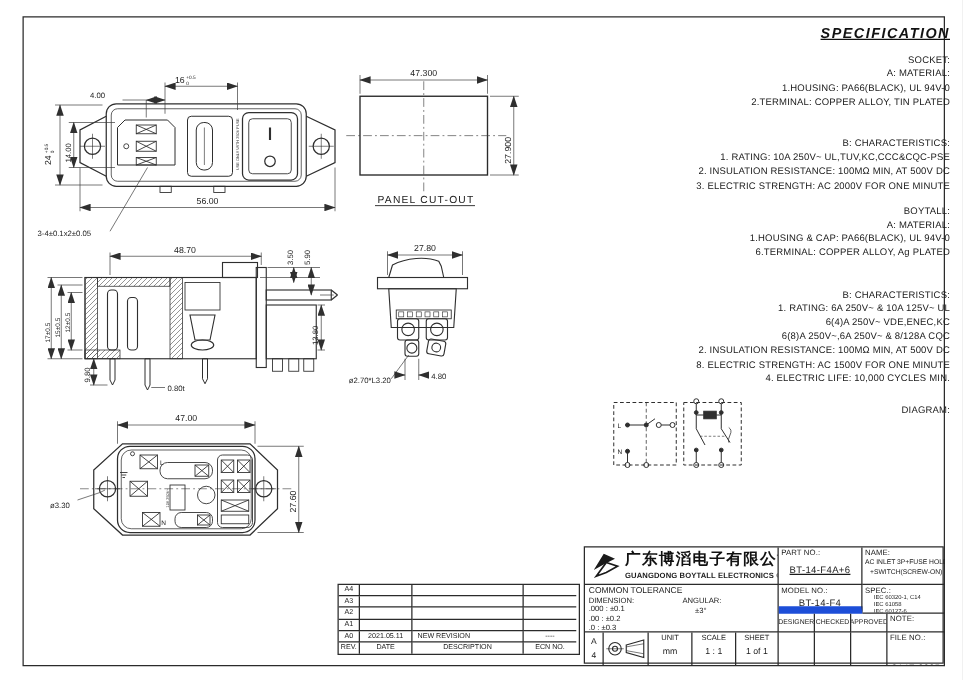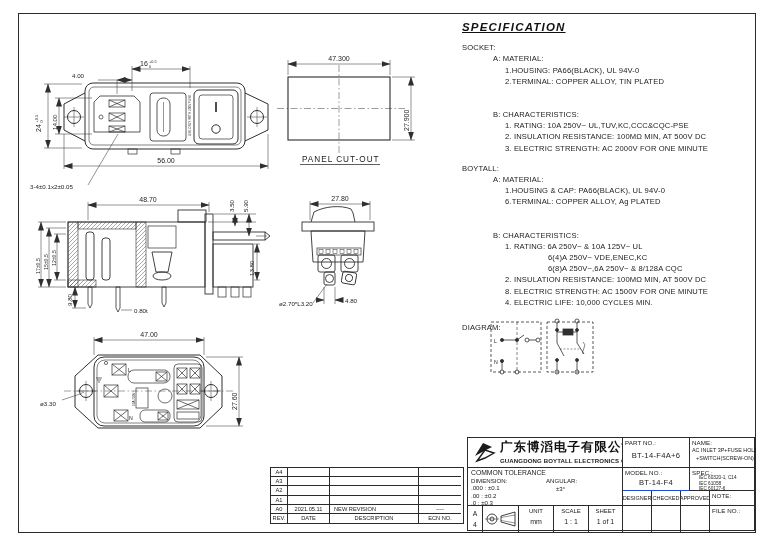--- a/index.html
+++ b/index.html
@@ -8,21 +8,21 @@
   .frame{position:absolute;left:18px;top:13px;width:736px;height:518px;border:1.4px solid #2b2b2b;}
   .view{position:absolute;}
   
   .dt{font-family:"Liberation Sans",sans-serif;font-size:7px;fill:#1d1d1d;}
   .dt6{font-size:6.2px;}
   .dt5{font-size:5.2px;}
   .dts{font-family:"Liberation Sans",sans-serif;font-size:3.8px;fill:#1d1d1d;}
   .dtt{font-family:"Liberation Sans",sans-serif;font-size:3.1px;fill:#333;}
   
   .spec{position:absolute;left:462px;top:22px;width:298px;font-size:7.6px;line-height:11.2px;
-        color:#1b1b1b;letter-spacing:.15px;white-space:nowrap;}
+        color:#1b1b1b;letter-spacing:.15px;white-space:nowrap;text-align:right;}
   .spec-title{font-size:11.5px;font-weight:bold;font-style:italic;letter-spacing:1.2px;
         text-decoration:underline;margin-bottom:9px;color:#111;}
   .sph{margin-top:0;}
   .i1{padding-left:31px;}
   .i2{padding-left:43px;}
   .i3{padding-left:86px;}
   .gap{margin-top:22px;}
   .mt9{margin-top:9px;}
   .mt14{margin-top:14px;}
   
@@ -471,40 +471,40 @@
       <svg width="27" height="26" viewBox="0 0 27 26" style="position:absolute;left:3px;top:2px">
         <path d="M4,16 L12,3 L21,7 L13,11 Z" fill="#1b1b1b"></path>
         <path d="M6,21 L14,10 L23,13 L14,18 Z" fill="none" stroke="#1b1b1b" stroke-width="1.4"></path>
       </svg>
       <div class="cn" style="position:absolute;left:32px;top:2px;">广东博滔电子有限公司</div>
       <div class="en" style="position:absolute;left:32px;top:19px;">GUANGDONG BOYTALL ELECTRONICS CO.,LTD</div>
     </div>
 
     <div class="c" style="left:155px;top:0;width:67px;height:30px;border-right:1px solid #2b2b2b;border-bottom:1px solid #2b2b2b;">
       <div class="lbl">PART NO.:</div>
-      <div class="val" style="top:13px;">BT-14-F4A+6</div>
+      <div class="val" style="top:13px;text-decoration:underline;">BT-14-F4A+6</div>
     </div>
 
     <div class="c" style="left:222px;top:0;width:66px;height:30px;border-bottom:1px solid #2b2b2b;">
       <div class="lbl">NAME:</div>
       <div style="position:absolute;left:2px;top:9px;font-size:5.4px;white-space:nowrap;">AC INLET 3P+FUSE HOLDR</div>
       <div style="position:absolute;left:6px;top:17px;font-size:5.4px;white-space:nowrap;">+SWITCH(SCREW-ON)</div>
     </div>
 
     <div class="c" style="left:0;top:30px;width:155px;height:38px;border-right:1px solid #2b2b2b;border-bottom:1px solid #2b2b2b;padding:1px 0 0 3px;">
       <div class="tolline" style="font-size:6.8px;">COMMON TOLERANCE</div>
       <div class="tolline">DIMENSION:</div>
       <div class="tolline">.000 : ±0.1</div>
       <div class="tolline">.00   : ±0.2</div>
       <div class="tolline">.0     : ±0.3</div>
       <div class="tolline" style="position:absolute;left:78px;top:9px;">ANGULAR:</div>
       <div class="tolline" style="position:absolute;left:88px;top:17px;">±3°</div>
     </div>
 
-    <div class="c" style="left:155px;top:30px;width:67px;height:23px;border-right:1px solid #2b2b2b;border-bottom:1px solid #1d4ed8;">
+    <div class="c" style="left:155px;top:30px;width:67px;height:23px;border-right:1px solid #2b2b2b;border-bottom:6px solid #1d4ed8;">
       <div class="lbl">MODEL NO.:</div>
       <div class="val" style="top:10px;">BT-14-F4</div>
     </div>
 
     <div class="c" style="left:222px;top:30px;width:66px;height:23px;border-bottom:1px solid #2b2b2b;">
       <div class="lbl">SPEC.:</div>
       <div style="position:absolute;left:9px;top:7px;font-size:4.7px;white-space:nowrap;">IEC 60320-1, C14</div>
       <div style="position:absolute;left:9px;top:12.5px;font-size:4.7px;white-space:nowrap;">IEC 61058</div>
       <div style="position:absolute;left:9px;top:18px;font-size:4.7px;white-space:nowrap;">IEC 60127-6</div>
     </div>

